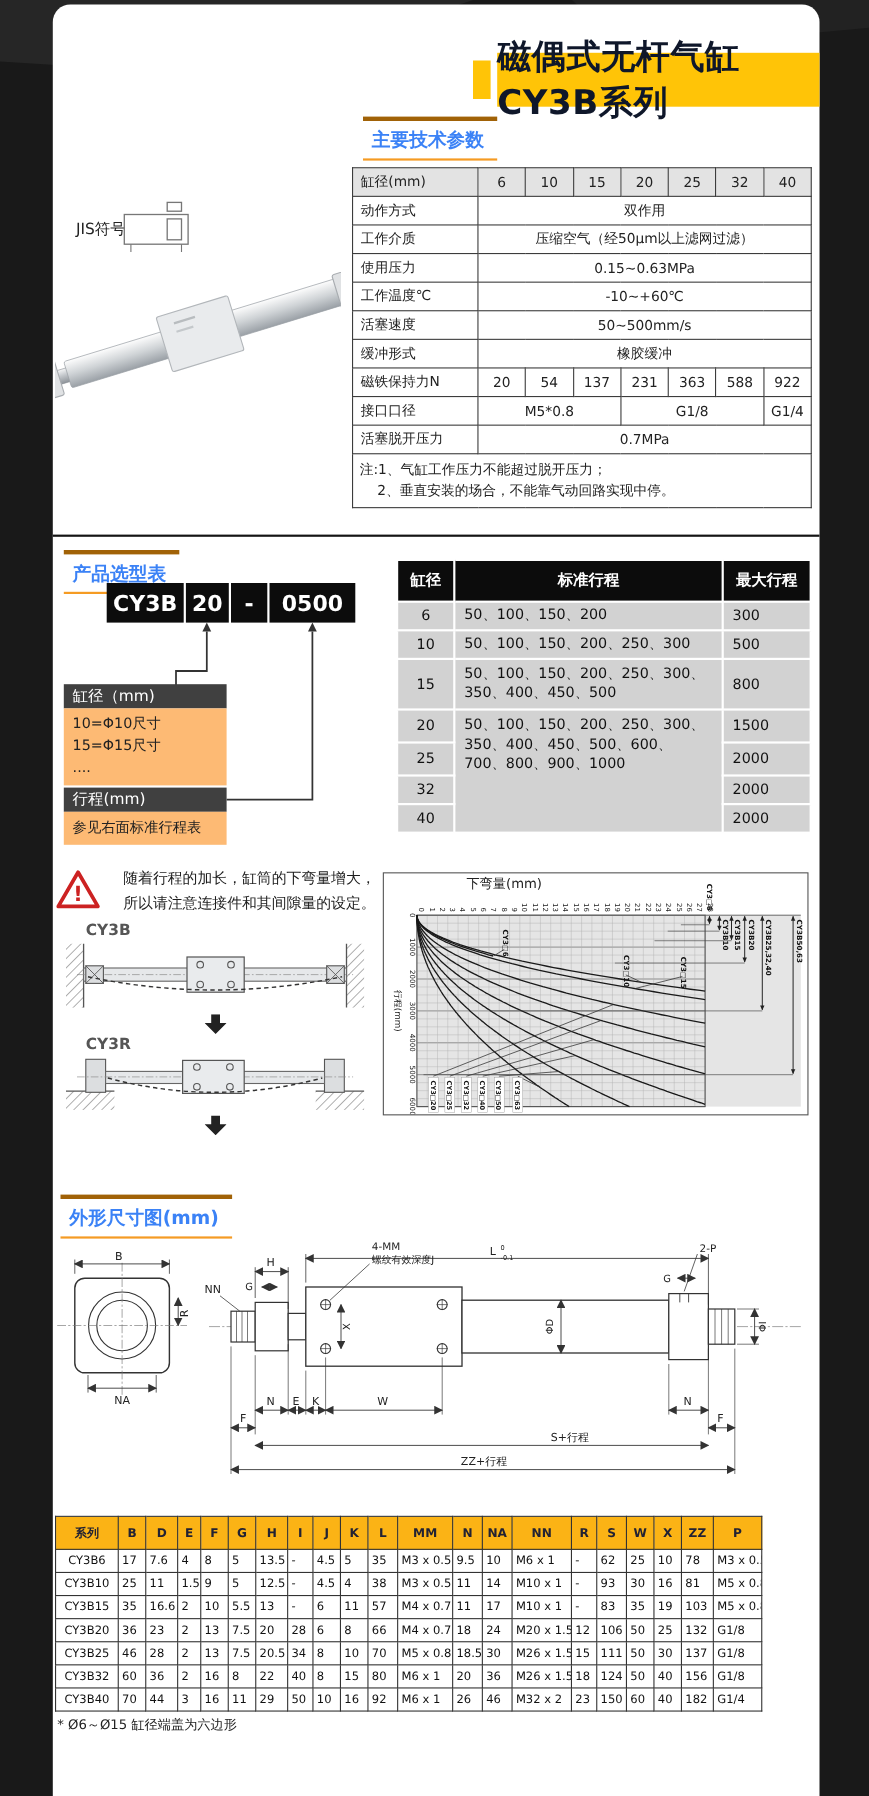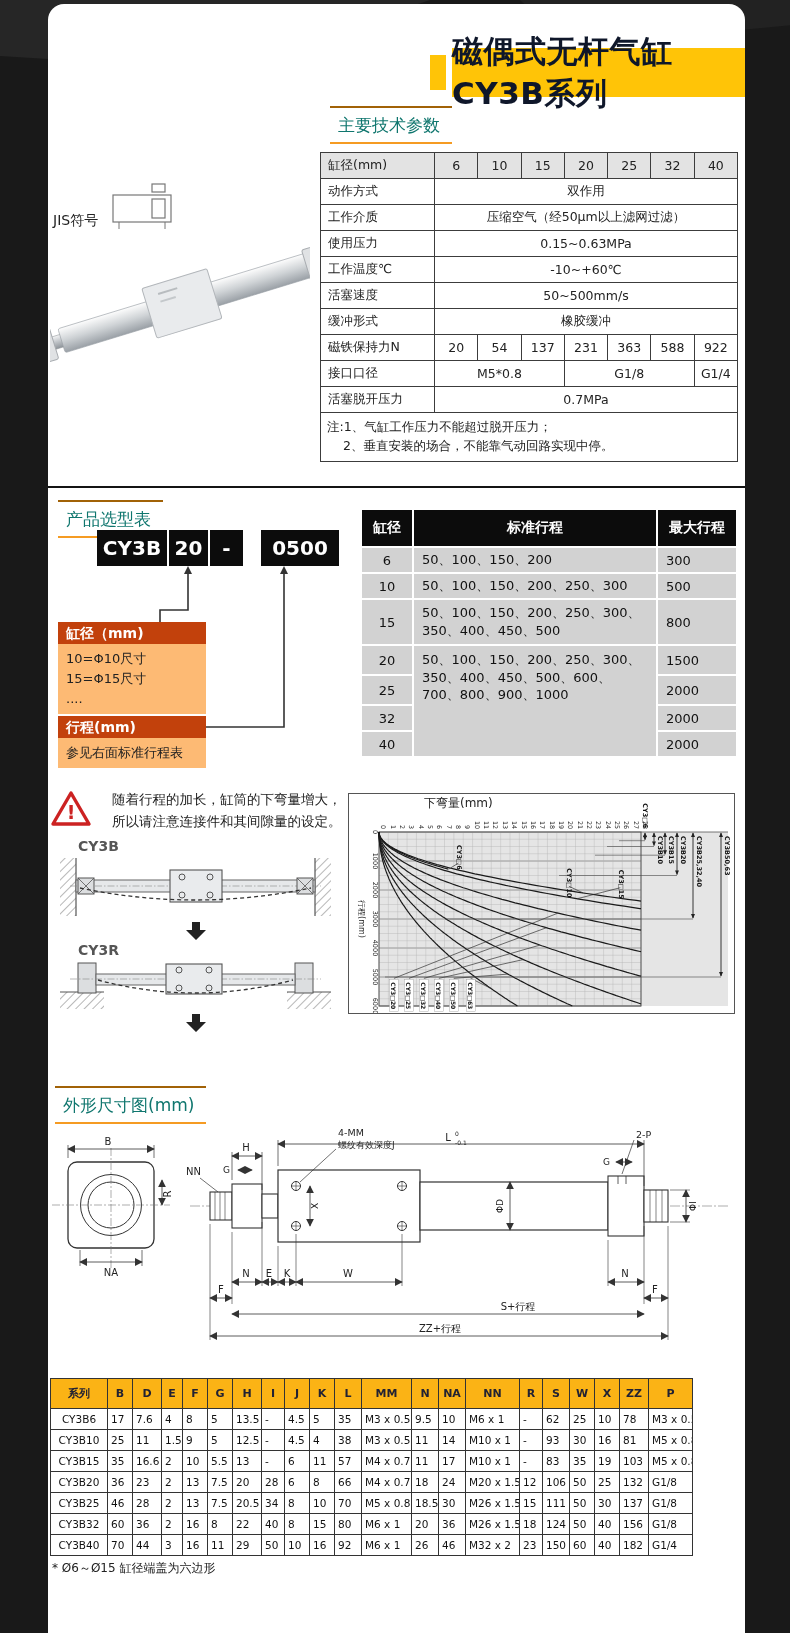--- a/index.html
+++ b/index.html
@@ -4,39 +4,39 @@
 <style>
 html,body{margin:0;padding:0;background:#191919;}
 body{font-family:"DejaVu Sans","Liberation Sans",sans-serif;}
 #page{position:relative;width:790px;height:1633px;background:#191919;overflow:hidden;margin:0 auto;}
 .abs{position:absolute;}
 .decor1{top:0;left:0;width:430px;height:70px;background:#262626;clip-path:polygon(0 0,100% 0,52% 100%,0 80%);}
 .decor2{top:0;left:520px;width:270px;height:46px;background:#222;clip-path:polygon(0 0,100% 0,100% 55%,18% 100%);}
 .card{left:48px;top:4px;width:697px;height:1629px;background:#ffffff;border-radius:16px 16px 0 0;}
 .banner{left:452px;top:48px;width:293px;height:49px;background:#ffc407;color:#0f172a;font-weight:bold;font-size:31px;display:flex;align-items:center;justify-content:center;letter-spacing:.5px;}
 .banner-mini{left:430px;top:55px;width:16px;height:35px;background:#ffc407;}
-.sec-title{border-top:2px solid #a16207;border-bottom:2px solid #f59b23;padding:6px 12px 5px 8px;font-size:17px;font-weight:normal;color:#0f766e;background:#fff;}
+.sec-title{border-top:4px solid #a16207;border-bottom:2px solid #f59b23;padding:6px 12px 5px 8px;font-size:17px;font-weight:bold;color:#3b82f6;background:#fff;}
 table{border-collapse:collapse;}
 .spec-table{width:418px;font-size:12.5px;color:#222;table-layout:fixed;}
 .spec-table td{border:1px solid #3c3c3c;text-align:center;height:25px;padding:0 2px;overflow:hidden;}
 .spec-table td.lbl{text-align:left;padding-left:7px;width:104px;}
 .spec-table tr.hdr td{background:#e3e3e3;}
 .spec-table td.note{text-align:left;padding:5px 6px;font-size:12.5px;height:auto;line-height:1.5;}
 .stroke-table{width:376px;font-size:13px;color:#111;table-layout:fixed;}
 .stroke-table th{background:#0c0c0c;color:#fff;font-size:14px;font-weight:bold;border:2px solid #fff;height:34px;}
 .stroke-table td{background:#d2d2d2;border:2px solid #fff;padding:2px 8px;vertical-align:middle;}
 .stroke-table td.bore{text-align:center;}
 .stroke-table td.max{text-align:left;}
 .stroke-table td.strokes{text-align:left;line-height:1.35;}
 .dim-table{width:586px;font-size:10.5px;color:#111;table-layout:fixed;}
 .dim-table th{background:#fbb315;border:1px solid #333;font-size:11px;height:27px;font-weight:bold;color:#223;}
 .dim-table td{border:1px solid #333;height:18px;padding:1px 3px;text-align:left;white-space:nowrap;overflow:hidden;}
 .dim-table td.series{text-align:center;margin-left:36px;}
 .code-block{background:#0c0c0c;color:#fff;font-weight:bold;font-size:20px;display:flex;align-items:center;justify-content:center;height:36px;}
-.opt-header{background:#c2410c;color:#fff;font-weight:bold;font-size:14px;height:22px;line-height:22px;padding-left:8px;width:140px;}
+.opt-header{background:#404040;color:#fff;font-weight:normal;font-size:14px;height:22px;line-height:22px;padding-left:8px;width:140px;}
 .opt-box{background:#fdba74;color:#222;font-size:13px;padding:5px 8px;width:132px;line-height:1.55;}
 .warn-text{font-size:13.5px;color:#1d1d1d;line-height:1.6;margin-left:14px;}
 .diag-label{font-weight:bold;color:#555;font-size:14px;}
 .chart-box{background:#fff;border:1px solid #555;}
 .chart-title{font-size:12px;color:#222;text-align:left;}
 .jis-label{font-size:14px;color:#222;}
 .footnote{font-size:12px;color:#222;}
 .divider{background:#141414;}
 </style>
 </head>
@@ -112,21 +112,21 @@
           <tr>
             <td colspan="8" class="note">
               <div>注:1、气缸工作压力不能超过脱开压力；</div>
               <div style="padding-left: 16px;">2、垂直安装的场合，不能靠气动回路实现中停。</div>
             </td>
           </tr>
         </tbody>
       </table>
     </div>
 
-  <div class="abs jis-label" style="left:53px;top:200px;margin-top:12px;">JIS符号</div>
+  <div class="abs jis-label" style="left:69px;top:200px;">JIS符号</div>
   <svg class="abs" style="left:104px;top:178px;" width="86" height="56">
     <rect x="9" y="17" width="58" height="27" fill="none" stroke="#777" stroke-width="1.2"></rect>
     <rect x="48" y="21" width="13" height="19" fill="none" stroke="#777" stroke-width="1.2"></rect>
     <rect x="48" y="6" width="13" height="8" fill="none" stroke="#777" stroke-width="1.2"></rect>
     <line x1="15" y1="44" x2="15" y2="51" stroke="#777" stroke-width="1"></line>
     <line x1="61" y1="44" x2="61" y2="51" stroke="#777" stroke-width="1"></line>
   </svg>
 
   <svg class="abs" style="left:50px;top:208px;" width="260" height="192">
     <defs>
@@ -155,21 +155,21 @@
     </g>
   </svg>
 
   <div class="abs divider" style="left:48px;top:486px;width:697px;height:2px;"></div>
 
   <div class="abs sec-title" style="left:58px;top:500px;">产品选型表</div>
 
   <div class="abs code-block" style="left:97px;top:530px;width:70px;">CY3B</div>
   <div class="abs code-block" style="left:169px;top:530px;width:39px;">20</div>
   <div class="abs code-block" style="left:210px;top:530px;width:33px;">-</div>
-  <div class="abs code-block" style="left:261px;top:530px;width:78px;">0500</div>
+  <div class="abs code-block" style="left:245px;top:530px;width:78px;">0500</div>
 
   <svg class="abs" style="left:48px;top:520px;" width="300" height="260">
     <path d="M112,103 V90 H140 V54" fill="none" stroke="#333" stroke-width="1.6"></path>
     <polygon points="136,54 144,54 140,46" fill="#333"></polygon>
     <path d="M158,207 H236 V54" fill="none" stroke="#333" stroke-width="1.6"></path>
     <polygon points="232,54 240,54 236,46" fill="#333"></polygon>
   </svg>
 
   <div class="abs opt-header" style="left:58px;top:622px;">缸径（mm)</div>
   <div class="abs opt-box" style="left:58px;top:644px;">

